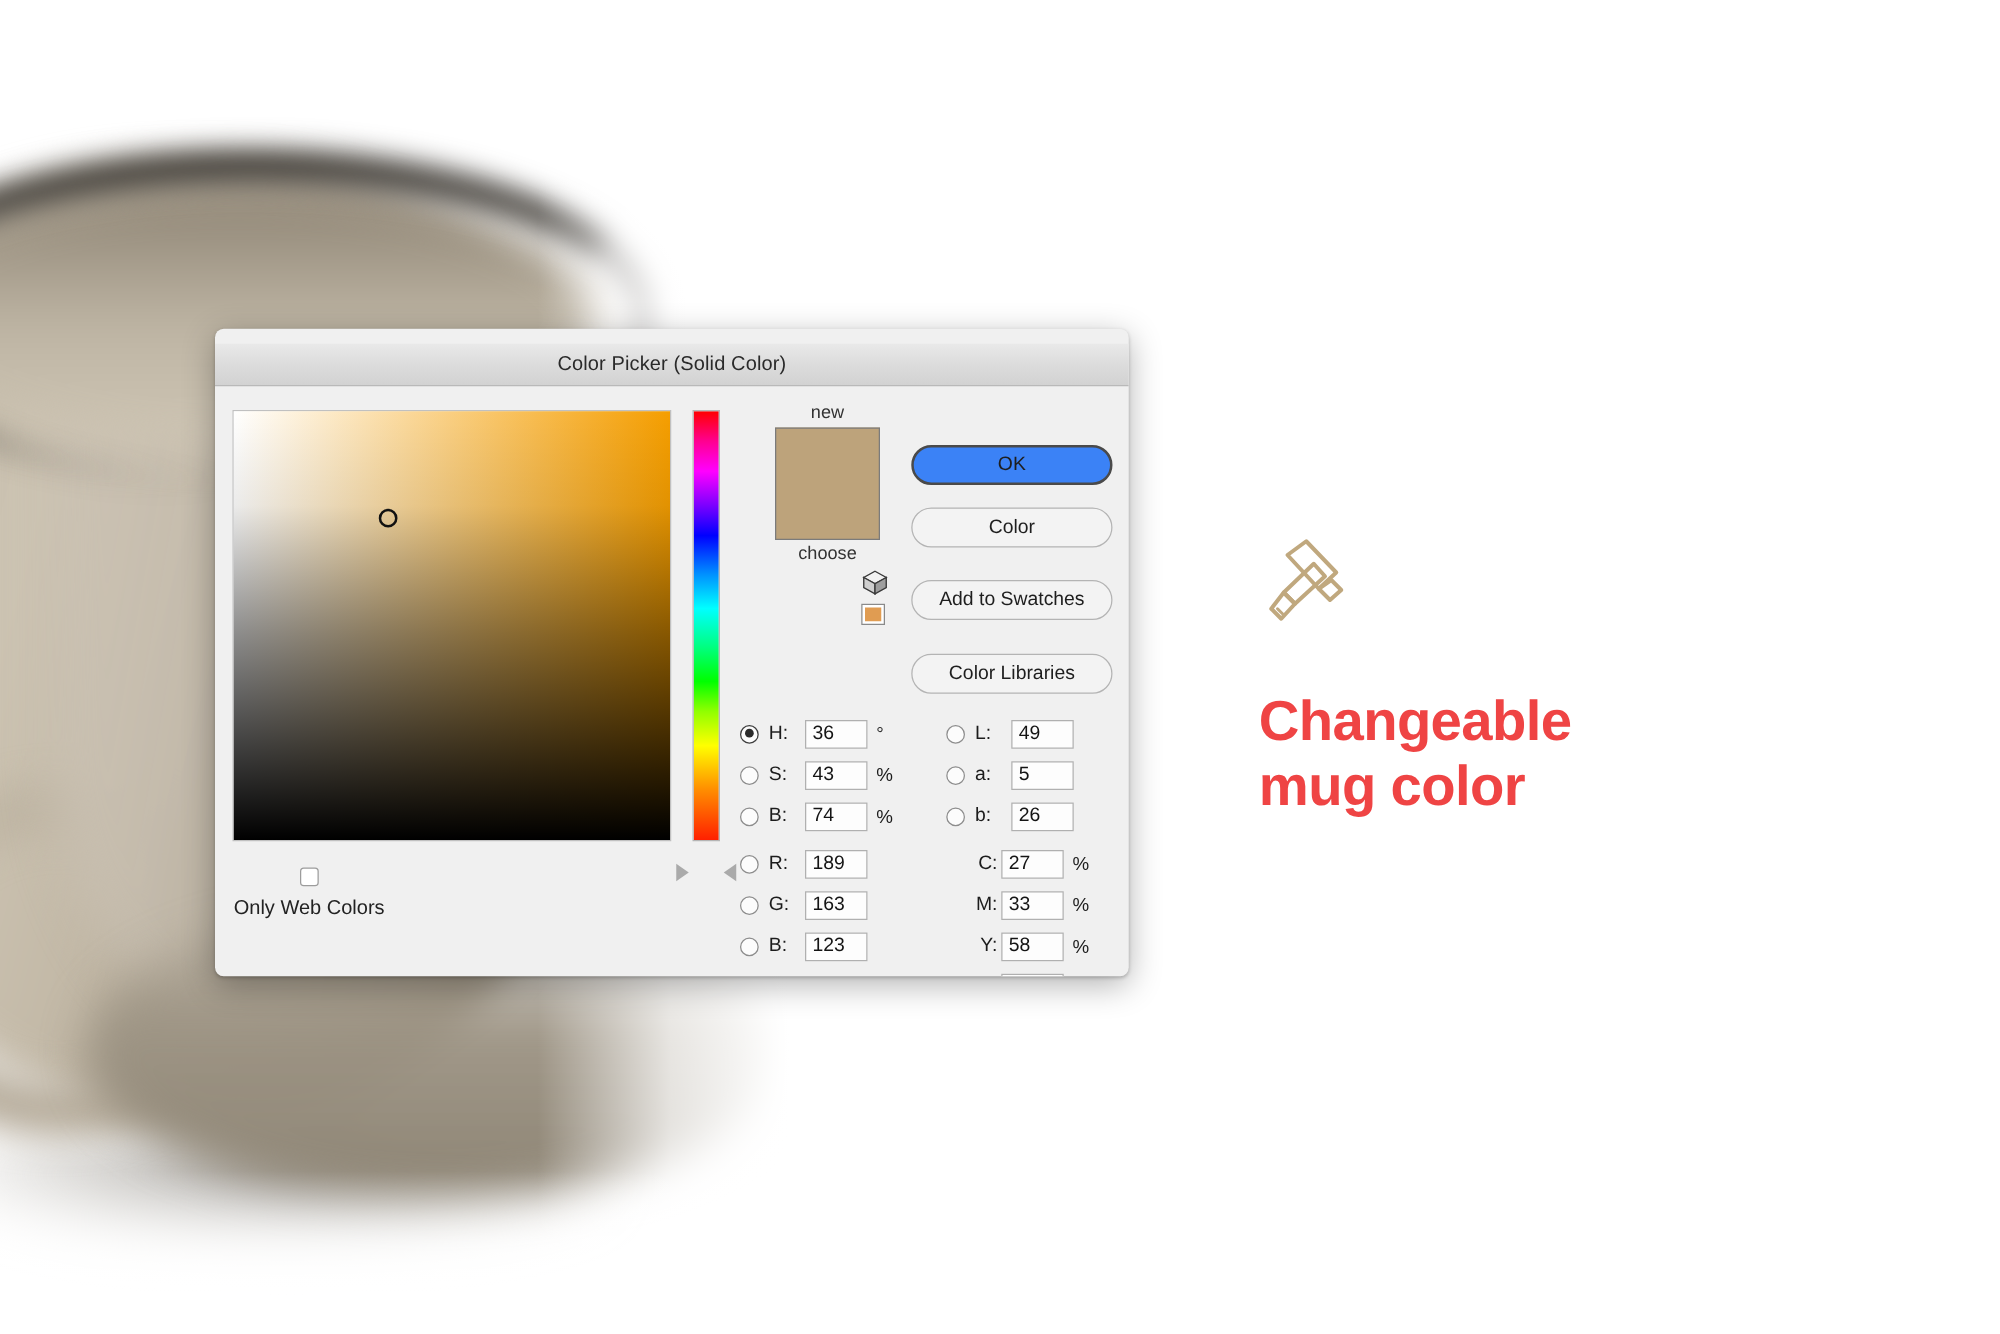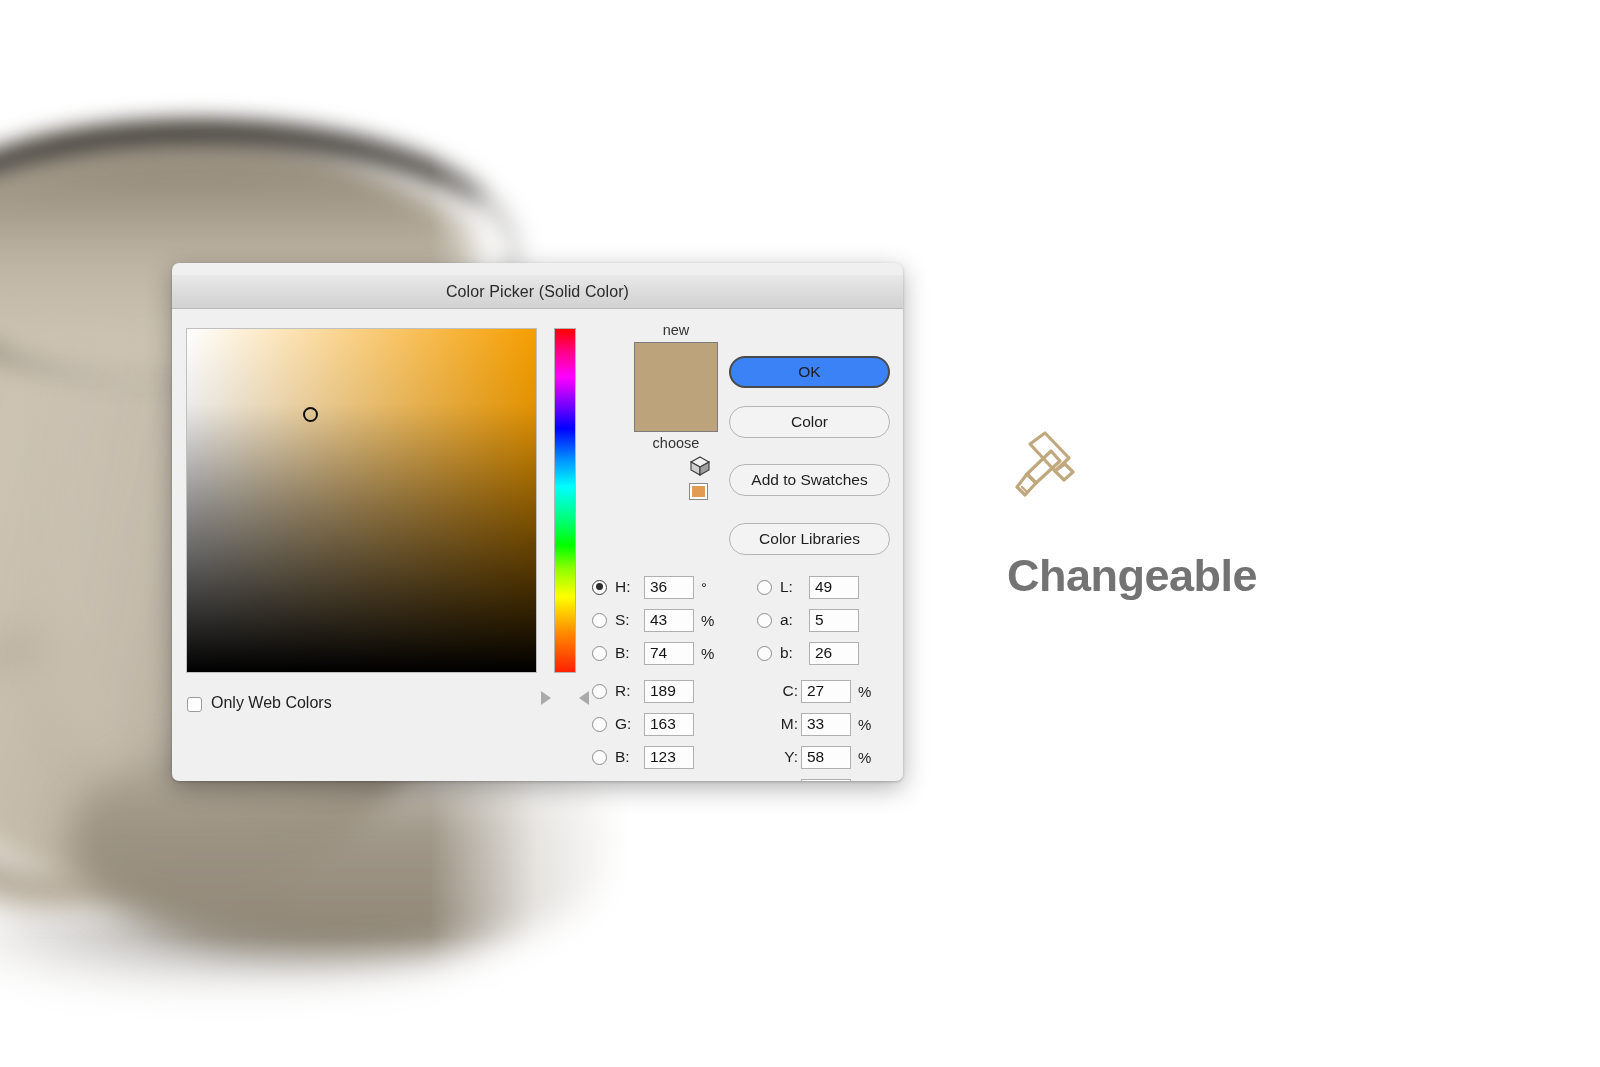--- a/index.html
+++ b/index.html
@@ -183,39 +183,40 @@
   .hue-arrow-right {
     left: 407px;
     border-right: 10px solid #aaa;
   }
 
   
   .webcolors-row {
     position: absolute;
     left: 15px; top: 385px;
     display: flex;
-    align-items: flex-end;
+    align-items: center;
     gap: 9px;
+    flex-direction: column;
   }
   .checkbox {
     width: 15px; height: 15px;
     background: #fff;
     border: 1px solid #9c9c9c;
     border-radius: 3px;
     box-sizing: border-box;
   }
   .webcolors-label {
     font-size: 16px;
     color: #222;
   }
 
   
   .preview-wrap {
     position: absolute;
-    left: 448px; top: 12px;
+    left: 434px; top: 12px;
     width: 112px;
     text-align: center;
   }
   .preview-caption {
     font-size: 14.5px;
     color: #333;
     line-height: 18px;
   }
   .preview-swatch {
     width: 84px; height: 90px;
@@ -361,21 +362,21 @@
   
   .promo {
     position: absolute;
     left: 1007px; top: 430px;
     width: 430px;
   }
   .promo-icon { margin-bottom: 36px; }
   .promo-title {
     font-size: 45px;
     font-weight: bold;
-    color: #737373;
+    color: #ef4444;
     line-height: 52px;
     letter-spacing: -0.5px;
     margin: 0 0 28px 0;
   }
   .promo-title span { display: block; }
   .promo-body {
     font-size: 24px;
     color: #a8a8a8;
     line-height: 35px;
     margin: 0;
@@ -563,15 +564,16 @@
         <path d="M48 41 L58 34 L66 42 L57 50 Z"></path>
         <path d="M20 44 L44 21 L53 31 L29 53 Z"></path>
         <path d="M29 53 L18 65 L10 57 L20 44 Z"></path>
         <path d="M15 57 L19 61" stroke-width="2.4"></path>
       </g>
     </svg>
   </div>
 
   <h1 class="promo-title">
     <span>Changeable</span>
+    <span>mug color</span>
   </h1>
 
 </div>
 
 </body></html>

